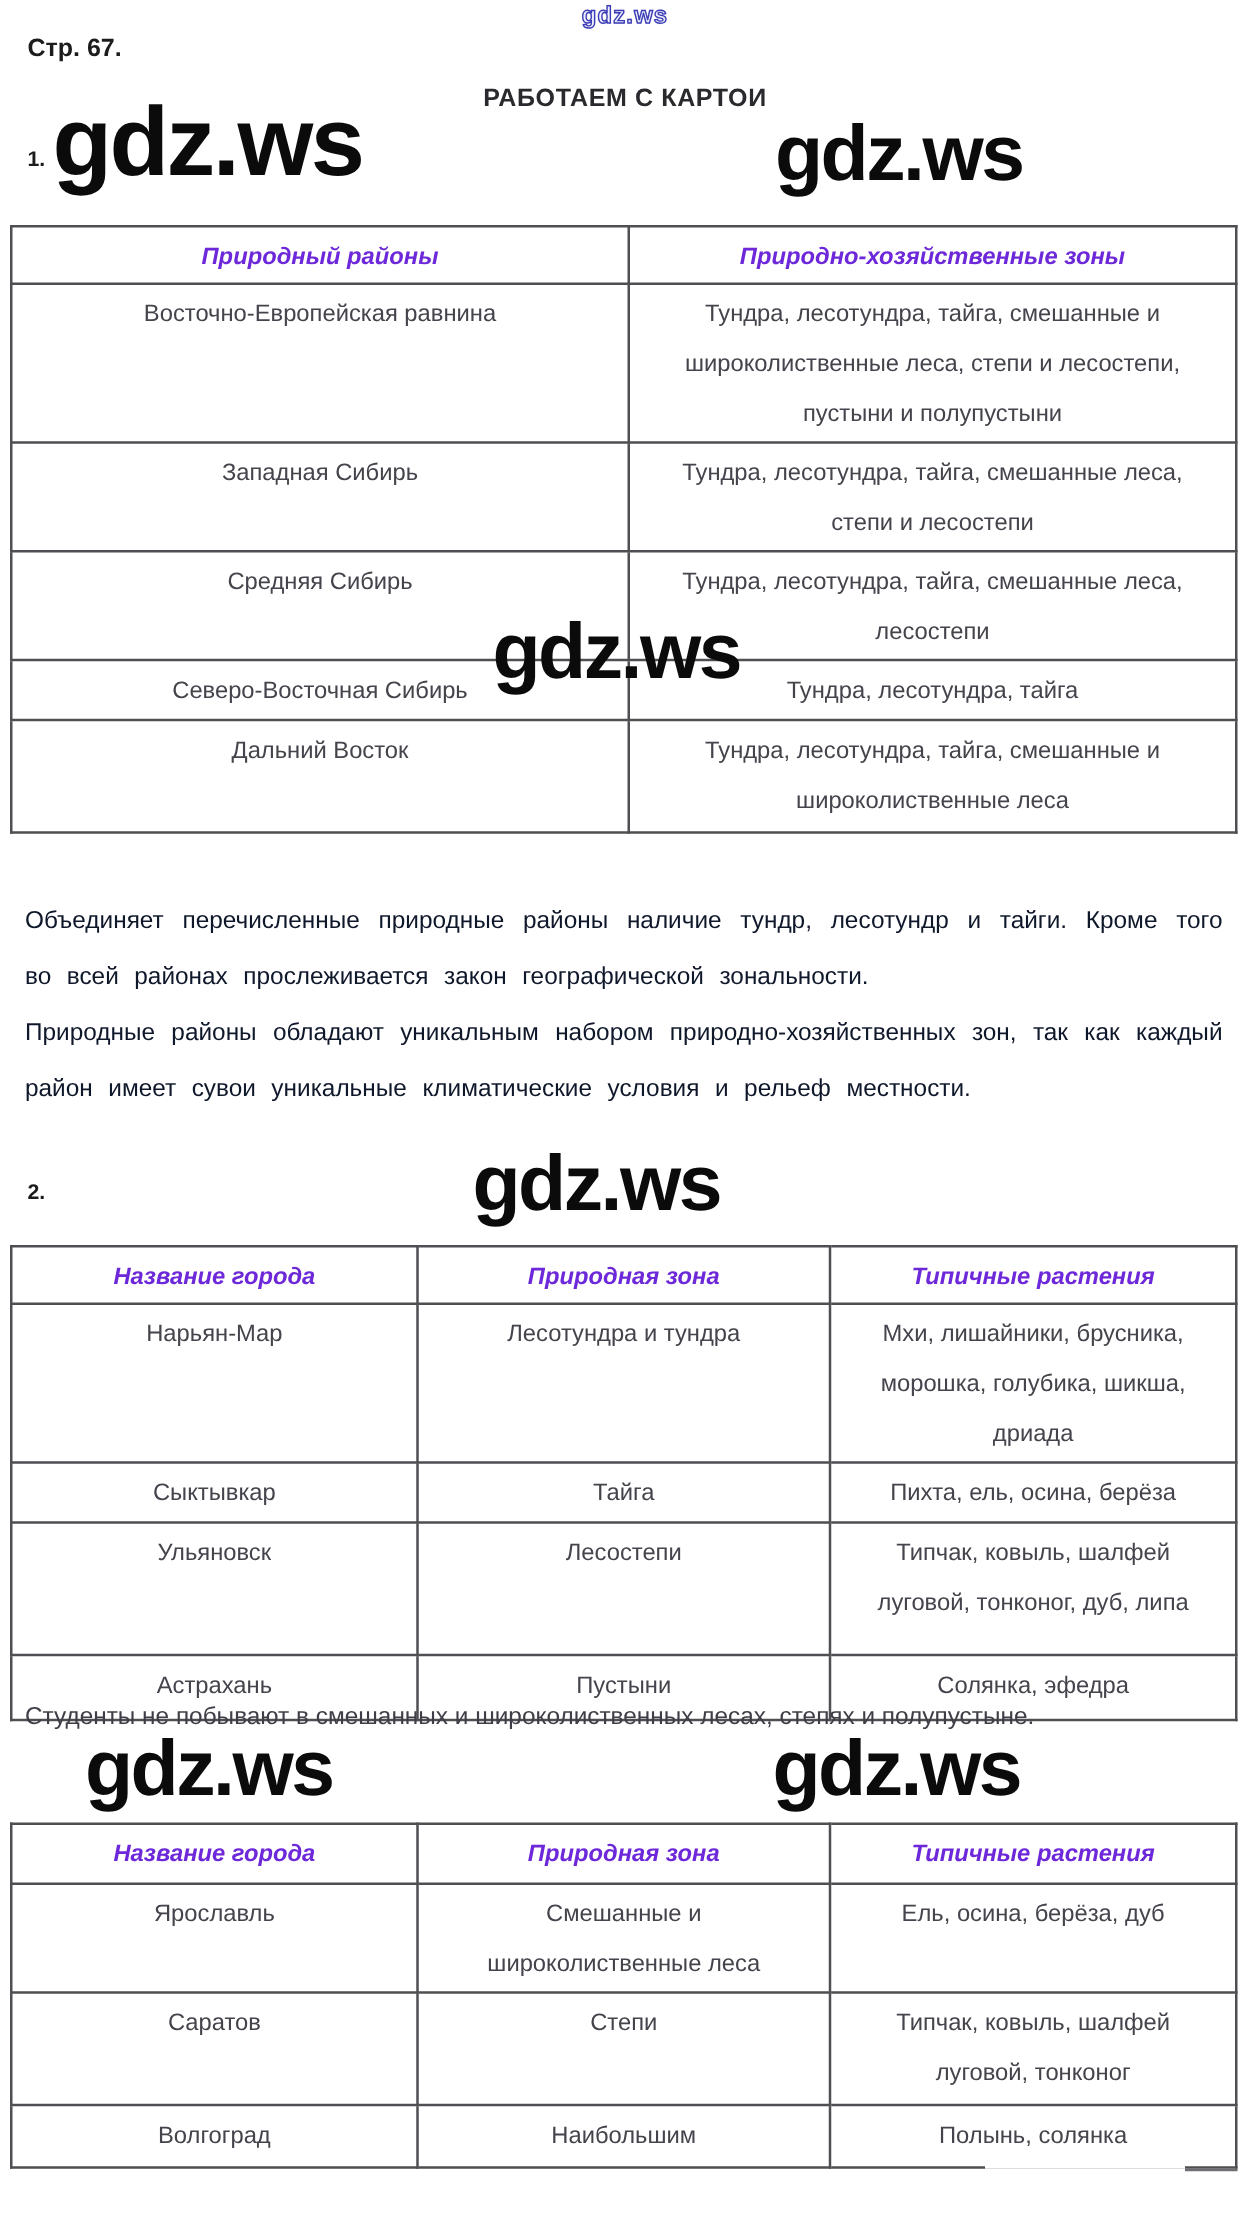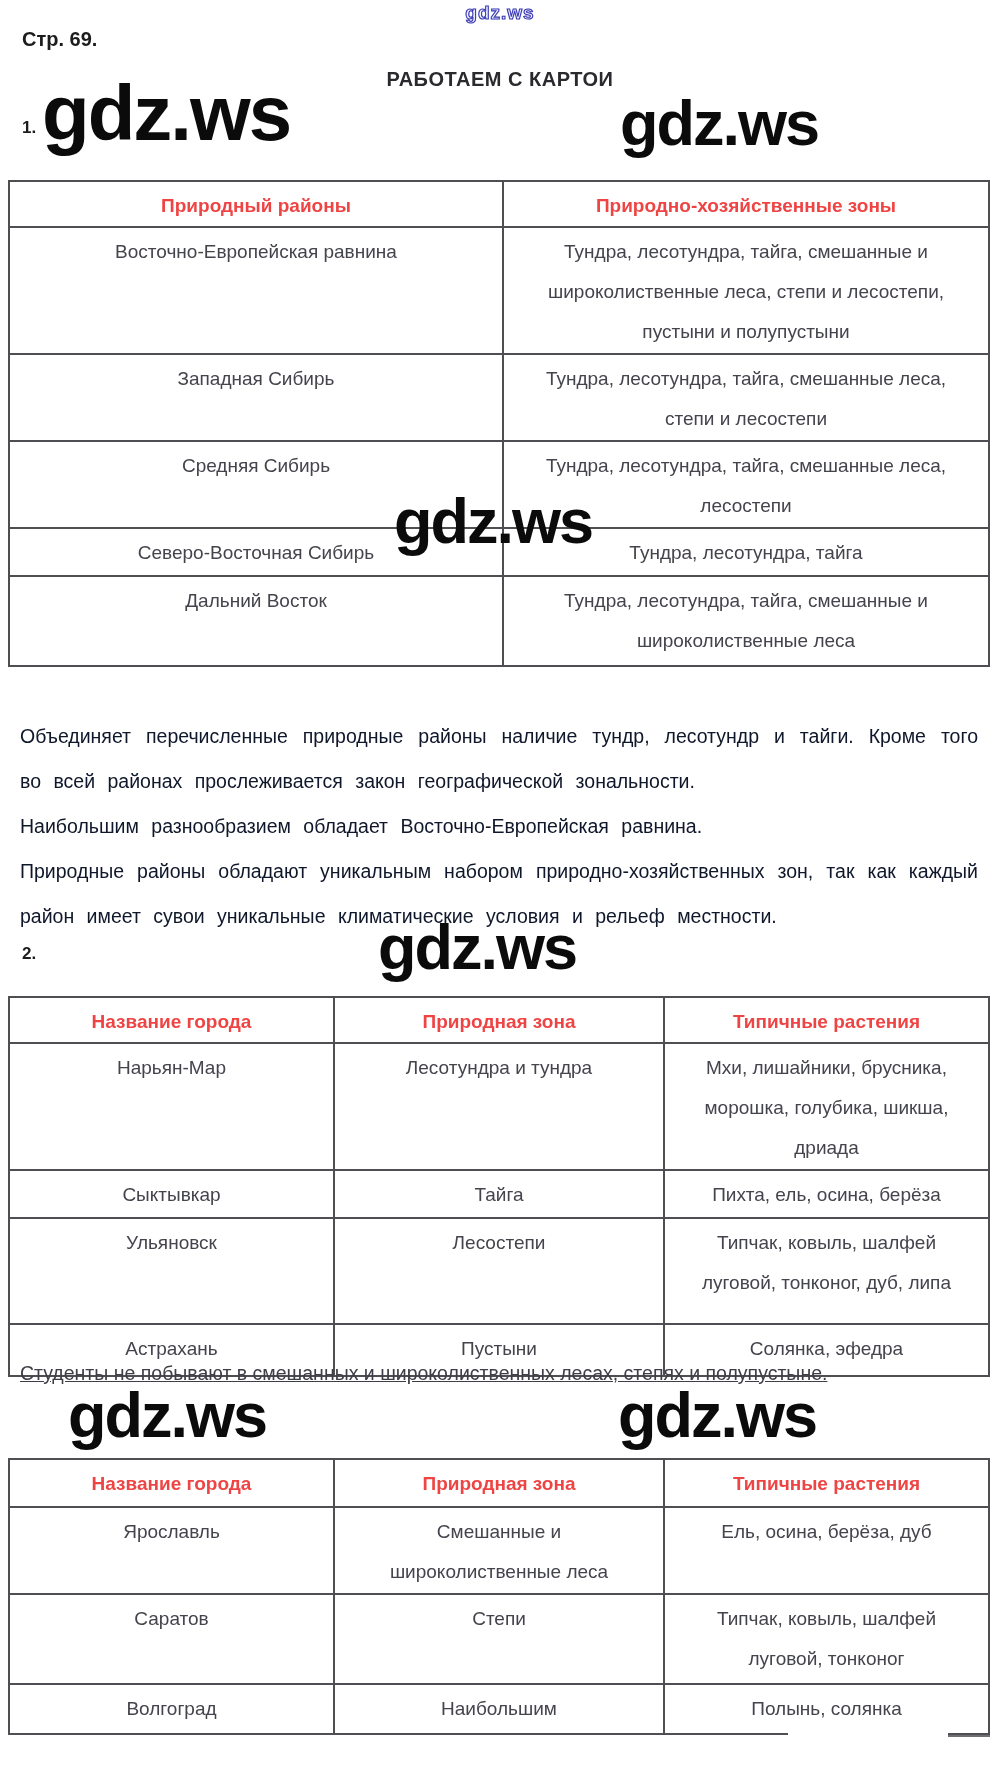--- a/index.html
+++ b/index.html
@@ -63,21 +63,21 @@
     border:2px solid #4f4f53;
     vertical-align:top;
     text-align:center;
     padding:4px 8px 0 8px;
     line-height:40px;
     font-size:19px;
     white-space:pre-line;
     overflow:hidden;
   }
   table.doc th{
-    font-weight:700;color:#ef4444;
+    font-weight:700;color:#6d28d9;font-style:italic;
   }
   table.doc td{color:#44444c;}
   #table1 col.c1{width:494px;}
   #table2 col.c1,#table3 col.c1{width:325px;}
   #table2 col.c2,#table3 col.c2{width:330px;}
   
   #table1 tr.hr{height:46px;}  #table1 tr.r1{height:127px;}
   #table1 tr.r2{height:87px;}  #table1 tr.r3{height:87px;}
   #table1 tr.r4{height:48px;}  #table1 tr.r5{height:90px;}
   #table2 tr.hr{height:46px;}  #table2 tr.r1{height:127px;}
@@ -92,40 +92,40 @@
   .para-block p{
     margin:0;
     font-size:19.5px;
     line-height:45px;
     color:#0f172a;
     text-align:justify;
     word-spacing:7px;
   }
   .note-line{
     position:absolute;left:20px;top:1360px;width:958px;
-    font-size:19.5px;line-height:26px;color:#3e3e46;text-decoration:underline;
+    font-size:19.5px;line-height:26px;color:#3e3e46;
   }
   
   .artifact-gap{
     position:absolute;left:788px;top:1729px;width:160px;height:6px;
     background:#ffffff;
   }
   .artifact-line{
     position:absolute;left:948px;top:1735px;width:42px;height:2px;
     background:#6f6f73;
   }
 </style>
 </head>
 <body>
 
 <div class="page">
 
   <div class="wm-small">gdz.ws</div>
 
-  <div class="page-label">Стр. 69.</div>
+  <div class="page-label">Стр. 67.</div>
 
   <div class="doc-title">РАБОТАЕМ С КАРТОИ</div>
 
   <div class="item-label" id="item1">1.</div>
 
   <div class="wm" id="wm1">gdz.ws</div>
   <div class="wm" id="wm2">gdz.ws</div>
 
   <table class="doc" id="table1">
     <colgroup>
@@ -162,21 +162,20 @@
       <td>Тундра, лесотундра, тайга, смешанные и
 широколиственные леса</td>
     </tr>
   </tbody>
     </table>
 
   <div class="wm" id="wm3">gdz.ws</div>
 
   <div class="para-block">
     <p>Объединяет перечисленные природные районы наличие тундр, лесотундр и тайги. Кроме того во всей районах прослеживается закон географической зональности.</p>
-    <p>Наибольшим разнообразием обладает Восточно-Европейская равнина.</p>
     <p>Природные районы обладают уникальным набором природно-хозяйственных зон, так как каждый район имеет сувои уникальные климатические условия и рельеф местности.</p>
   </div>
 
   <div class="item-label" id="item2">2.</div>
 
   <div class="wm" id="wm4">gdz.ws</div>
 
   <table class="doc" id="table2">
     <colgroup>
         <col class="c1">

